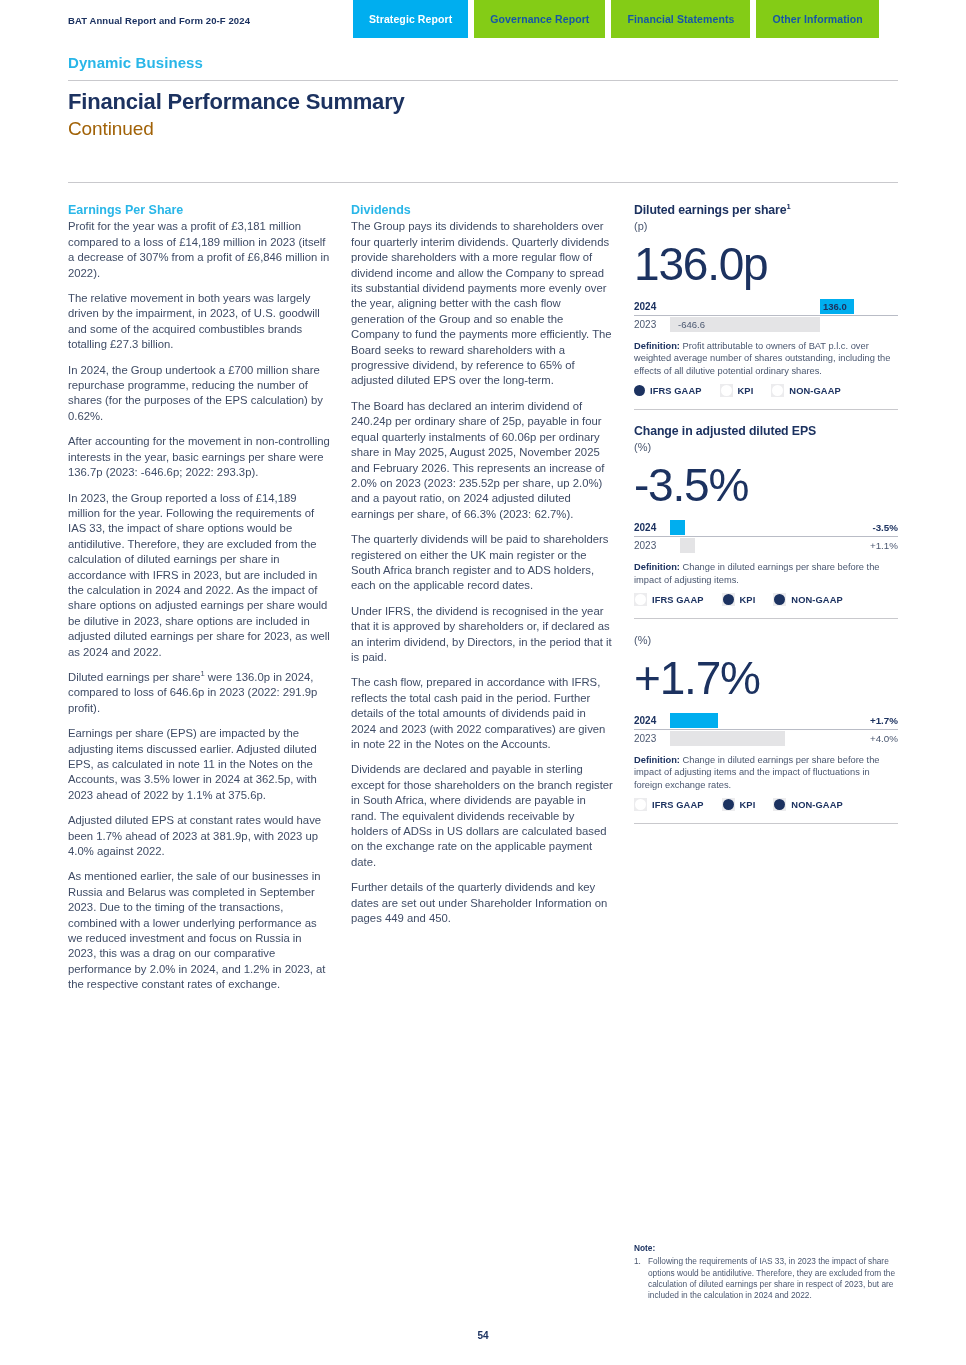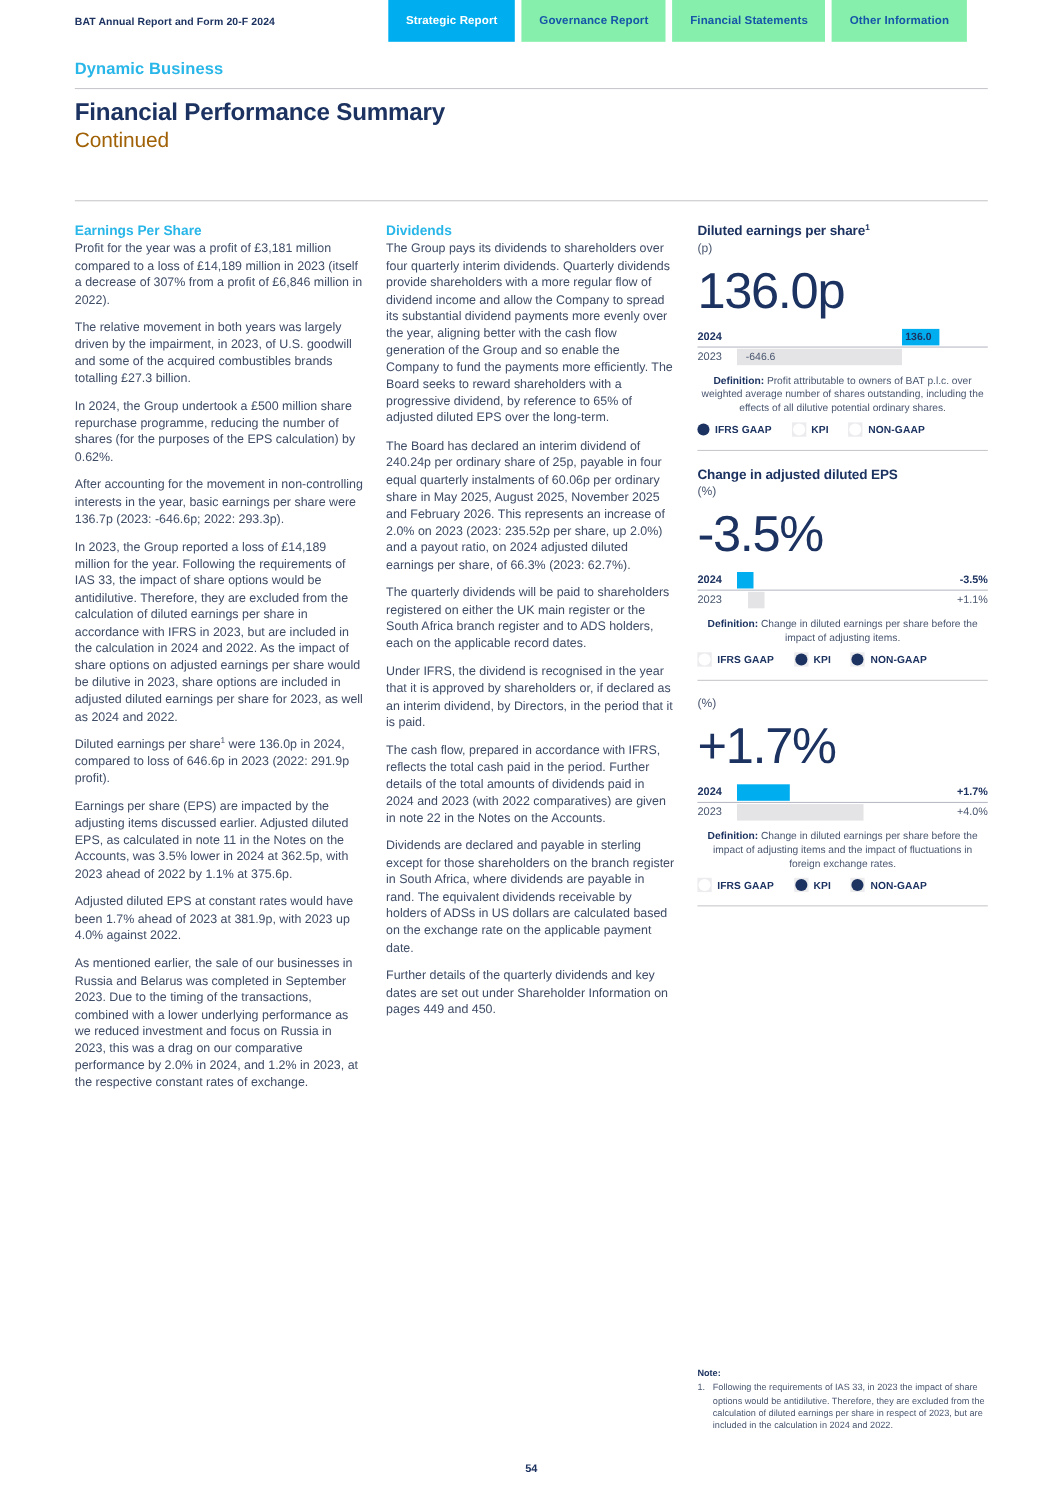--- a/index.html
+++ b/index.html
@@ -41,21 +41,21 @@
   }
   .tab {
     height: 38px;
     display: flex;
     align-items: center;
     justify-content: center;
     padding: 0 16px;
     font-size: 10.5px;
     font-weight: bold;
     letter-spacing: 0.1px;
-    background: #86efac;
+    background: #84cc16;
     color: #1656a8;
     white-space: nowrap;
     cursor: pointer;
   }
   .tab.active {
     background: #00aeef;
     color: #ffffff;
   }
 
   
@@ -214,21 +214,20 @@
     white-space: nowrap;
   }
   .bar-row.r2024 .bar-endlabel { font-weight: bold; color: #1c3260; }
   .bar-row.r2023 .bar-endlabel { color: #4a5770; }
 
   .kpi-def {
     margin-top: 8px;
     font-size: 9.3px;
     line-height: 12.4px;
     color: #4a5770;
-    text-align: center;
   }
   .kpi-def b { color: #1c3260; }
 
   .flags {
     display: flex;
     align-items: center;
     margin-top: 7px;
     gap: 4px;
   }
   .flag {
@@ -326,21 +325,21 @@
 <div class="kicker">Dynamic Business</div>
 <div class="rule-top"></div>
 <div class="page-title">Financial Performance Summary</div>
 <div class="page-subtitle">Continued</div>
 <div class="rule-bottom"></div>
 
 <div class="col col-1">
   <h3>Earnings Per Share</h3>
   <p>Profit for the year was a profit of £3,181 million compared to a loss of £14,189 million in 2023 (itself a decrease of 307% from a profit of £6,846 million in 2022).</p>
   <p>The relative movement in both years was largely driven by the impairment, in 2023, of U.S. goodwill and some of the acquired combustibles brands totalling £27.3 billion.</p>
-  <p>In 2024, the Group undertook a £500 million share repurchase programme, reducing the number of shares (for the purposes of the EPS calculation) by 0.62%.</p>
+  <p>In 2024, the Group undertook a £700 million share repurchase programme, reducing the number of shares (for the purposes of the EPS calculation) by 0.62%.</p>
   <p>After accounting for the movement in non-controlling interests in the year, basic earnings per share were 136.7p (2023: -646.6p; 2022: 293.3p).</p>
   <p>In 2023, the Group reported a loss of £14,189 million for the year. Following the requirements of IAS 33, the impact of share options would be antidilutive. Therefore, they are excluded from the calculation of diluted earnings per share in accordance with IFRS in 2023, but are included in the calculation in 2024 and 2022. As the impact of share options on adjusted earnings per share would be dilutive in 2023, share options are included in adjusted diluted earnings per share for 2023, as well as 2024 and 2022.</p>
   <p><span>Diluted earnings per share</span><sup>1</sup><span> were 136.0p in 2024, compared to loss of 646.6p in 2023 (2022: 291.9p profit).</span></p>
   <p>Earnings per share (EPS) are impacted by the adjusting items discussed earlier. Adjusted diluted EPS, as calculated in note 11 in the Notes on the Accounts, was 3.5% lower in 2024 at 362.5p, with 2023 ahead of 2022 by 1.1% at 375.6p.</p>
   <p>Adjusted diluted EPS at constant rates would have been 1.7% ahead of 2023 at 381.9p, with 2023 up 4.0% against 2022.</p>
   <p>As mentioned earlier, the sale of our businesses in Russia and Belarus was completed in September 2023. Due to the timing of the transactions, combined with a lower underlying performance as we reduced investment and focus on Russia in 2023, this was a drag on our comparative performance by 2.0% in 2024, and 1.2% in 2023, at the respective constant rates of exchange.</p>
 </div>
 
 <div class="col col-2">
   <h3>Dividends</h3>

